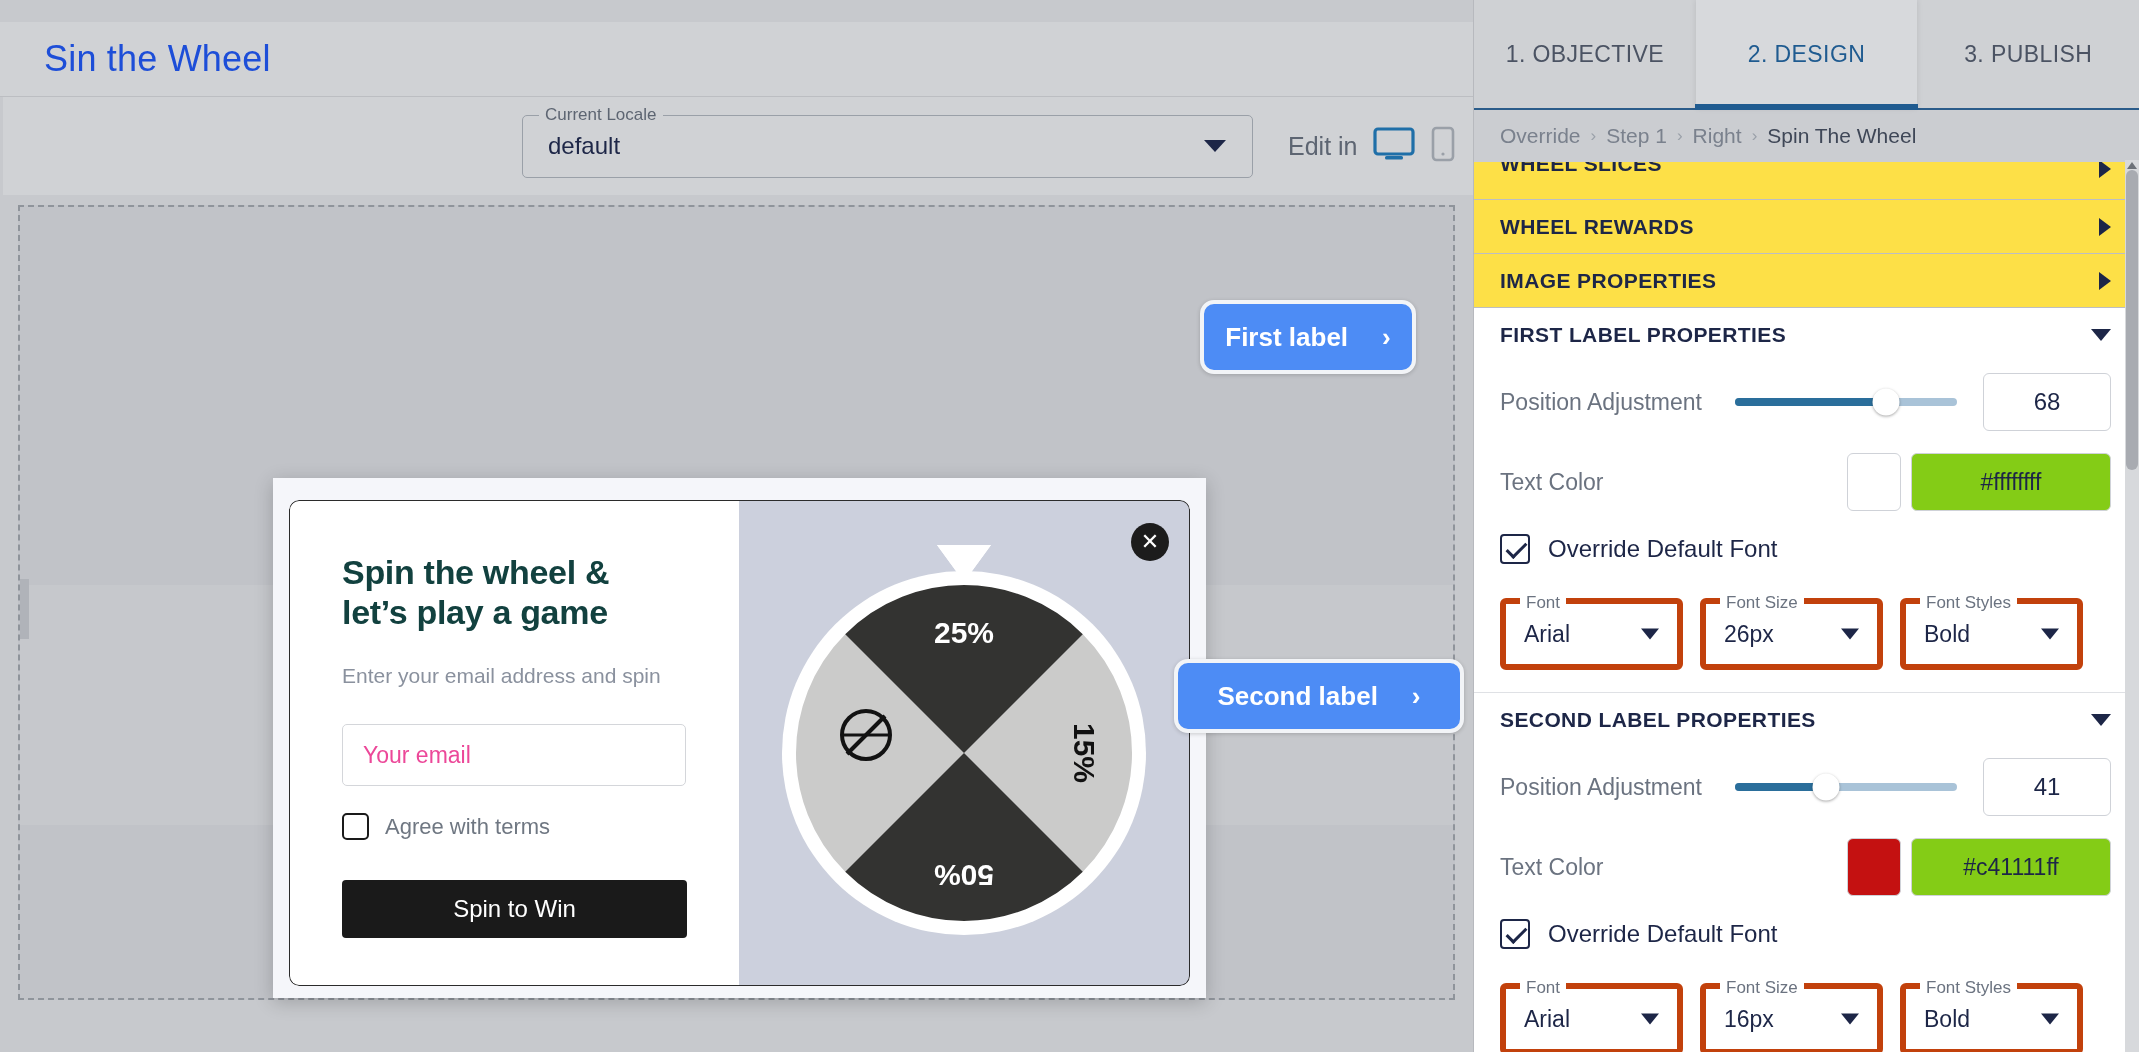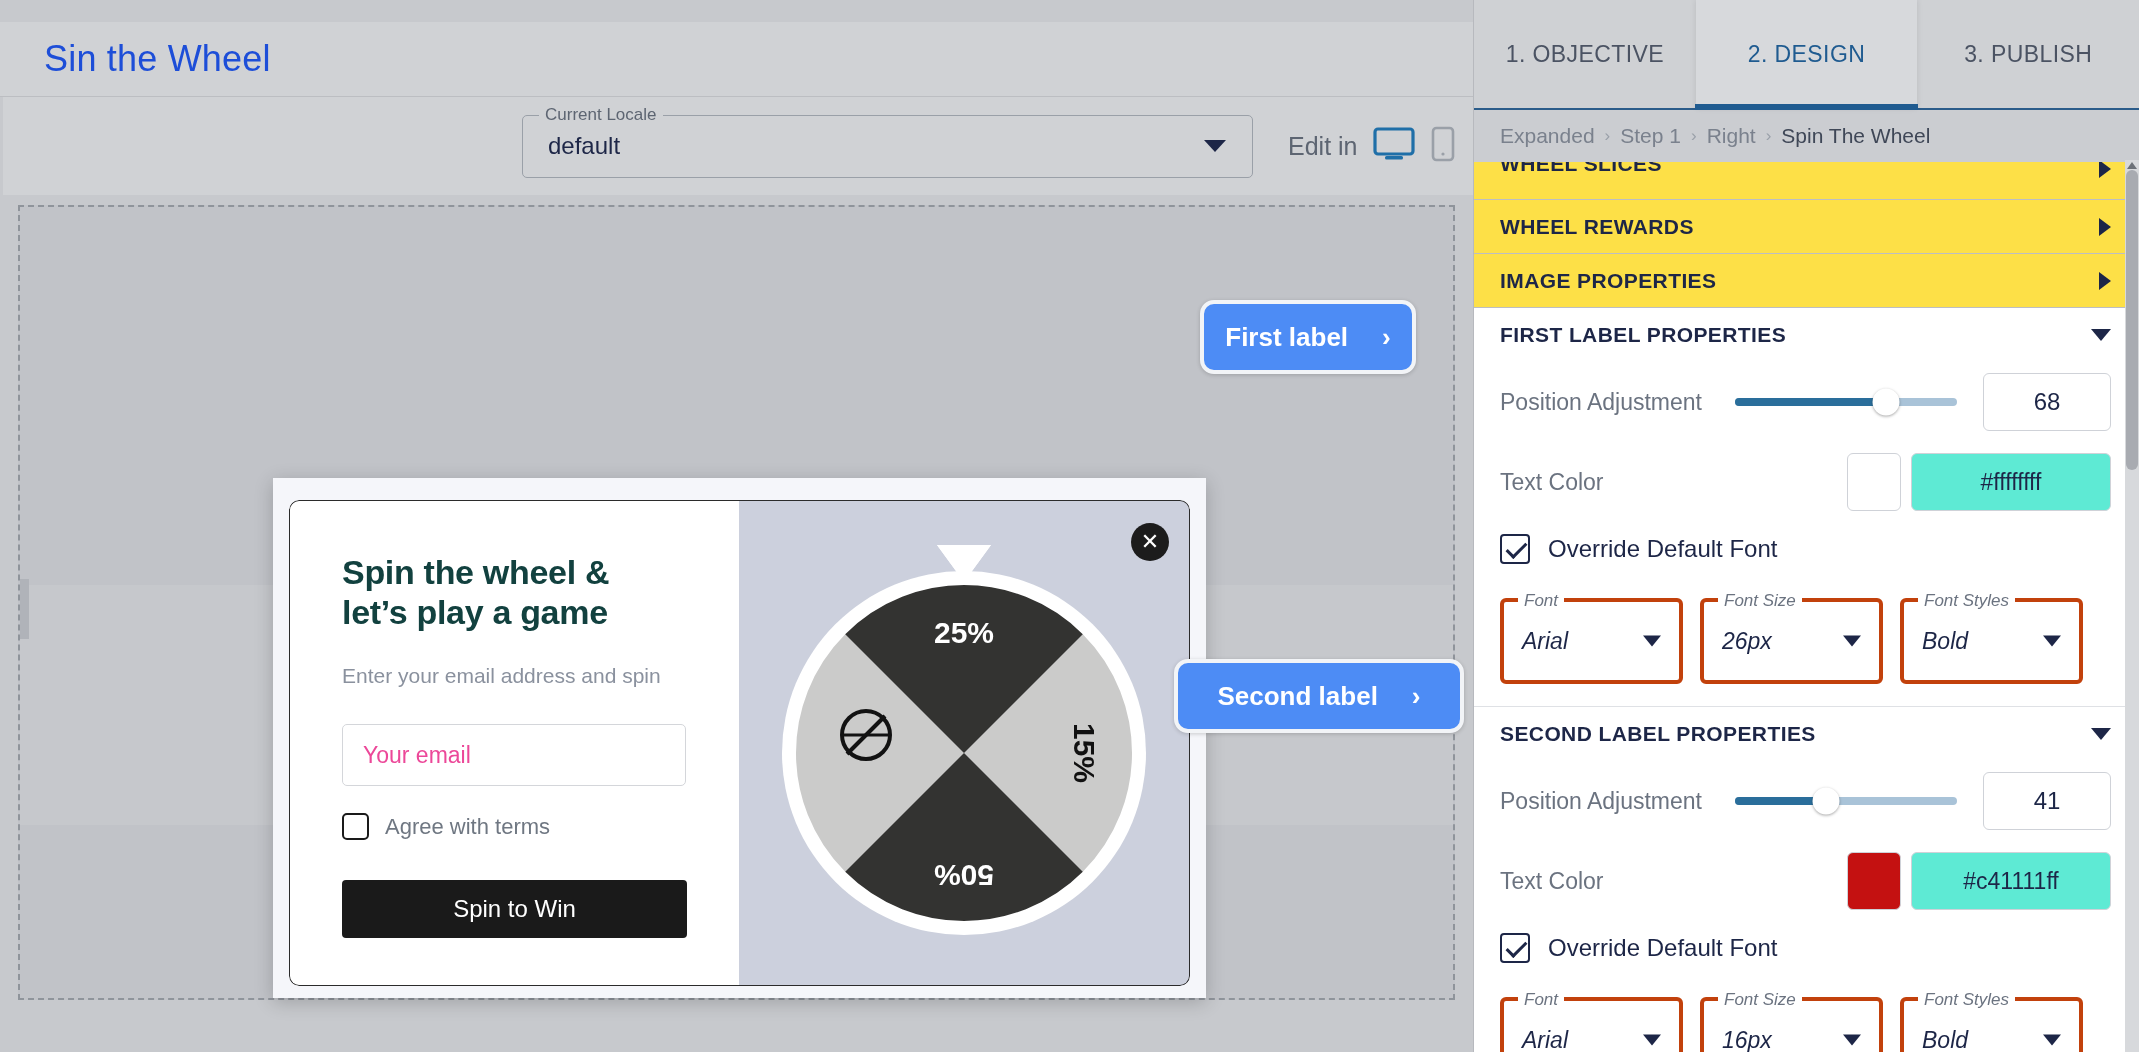--- a/index.html
+++ b/index.html
@@ -365,21 +365,21 @@
   .color-swatch {
     width: 54px; height: 58px;
     border: 1px solid #cfd2d8;
     border-radius: 6px;
     margin-right: 10px;
   }
   .hex-box {
     width: 200px; height: 58px;
     border: 1px solid #cfd2d8;
     border-radius: 6px;
-    background: #5eead4;
+    background: #84cc16;
     display: flex; align-items: center; justify-content: center;
     font-size: 23px; color: #1d2647;
   }
   .prop-right {
     margin-left: auto;
     display: flex; align-items: center;
   }
   .override-row {
     display: flex; align-items: center; gap: 18px;
     height: 54px;
@@ -399,26 +399,25 @@
     border-width: 0 3px 3px 0;
     transform: rotate(45deg);
   }
   .override-label { font-size: 24px; color: #1d2647; }
 
   .font-row {
     display: flex; gap: 17px; margin-top: 22px;
   }
   .field {
     position: relative;
-    width: 183px; height: 86px;
-    border: 4px solid #c2410c;
+    width: 183px; height: 72px;
+    border: 6px solid #c2410c;
     border-radius: 6px;
     display: flex; align-items: center;
     background: #fff;
-    font-style: italic;
   }
   .field-legend {
     position: absolute; top: -11px; left: 14px;
     background: #ffffff;
     padding: 0 6px;
     font-size: 17px;
     color: #6b7380;
   }
   .field-value {
     margin-left: 18px;
@@ -558,21 +557,21 @@
 
   <div class="right-panel">
 
     <div class="tabs">
       <div class="tab">1. OBJECTIVE</div>
       <div class="tab active">2. DESIGN</div>
       <div class="tab">3. PUBLISH</div>
     </div>
 
     <div class="breadcrumb">
-      <span>Expanded</span>
+      <span>Override</span>
       <span class="bc-sep">›</span>
       <span>Step 1</span>
       <span class="bc-sep">›</span>
       <span>Right</span>
       <span class="bc-sep">›</span>
       <span class="bc-last">Spin The Wheel</span>
     </div>
 
     <div class="accordion-area">
 

